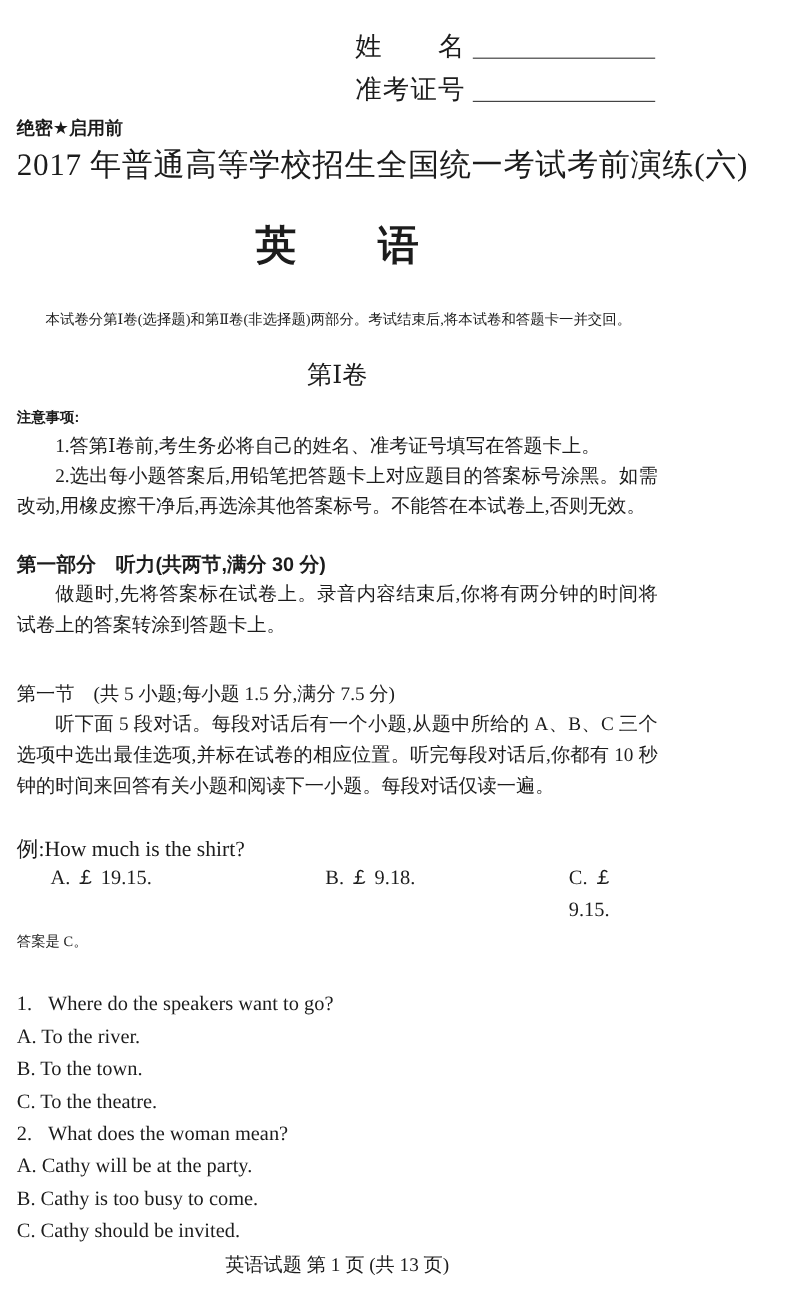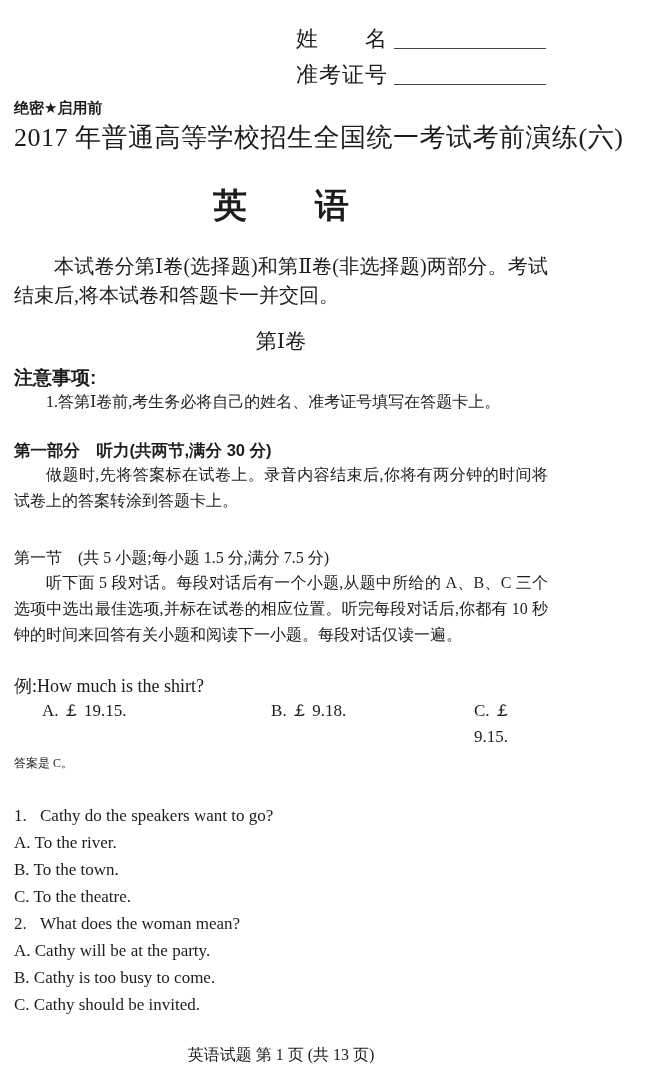--- a/index.html
+++ b/index.html
@@ -34,26 +34,26 @@
   }
   .exam-title {
     margin-top: 2px; text-align: center; font-size: 26px; line-height: 36px;
     white-space: nowrap; letter-spacing: 0.5px;
   }
   .subject-title {
     margin-top: 26px; text-align: center; font-size: 34px; font-weight: bold;
     line-height: 48px; white-space: pre;
   }
 
-  .intro { margin-top: 22px; font-size: 20px; line-height: 29px;
+  .intro { margin-top: 22px; font-size: 12px; line-height: 29px;
     text-indent: 2em; text-align: justify; }
 
   .part1-label { margin-top: 16px; text-align: center; font-size: 21px; line-height: 30px; }
 
-  .notes-title { margin-top: 10px; font-size: 19px; font-weight: bold;
+  .notes-title { margin-top: 10px; font-size: 12px; font-weight: bold;
     font-family: "Liberation Sans", "DejaVu Sans", sans-serif; line-height: 23px; }
   .note-item { font-size: 16px; line-height: 25px; text-indent: 2em; text-align: justify; }
 
   .part-heading { margin-top: 24px; font-size: 16.5px; font-weight: bold;
     font-family: "Liberation Sans", "DejaVu Sans", sans-serif; line-height: 24px; white-space: pre; }
   .cn-para { font-size: 16px; line-height: 26px; text-indent: 2em; text-align: justify; }
 
   .section-title { margin-top: 32px; font-size: 16px; line-height: 24px; white-space: pre; }
 
   .example-prompt { margin-top: 26px; font-size: 18px; line-height: 24px; }
@@ -91,39 +91,40 @@
   <div class="exam-title">2017 年普通高等学校招生全国统一考试考前演练(六)</div>
 
   <div class="subject-title">英　　语</div>
 
   <p class="intro">本试卷分第Ⅰ卷(选择题)和第Ⅱ卷(非选择题)两部分。考试结束后,将本试卷和答题卡一并交回。</p>
 
   <div class="part1-label">第Ⅰ卷</div>
 
   <div class="notes-title">注意事项:</div>
   <p class="note-item">1.答第Ⅰ卷前,考生务必将自己的姓名、准考证号填写在答题卡上。</p>
+  <p class="note-item">2.选出每小题答案后,用铅笔把答题卡上对应题目的答案标号涂黑。如需改动,用橡皮擦干净后,再选涂其他答案标号。不能答在本试卷上,否则无效。</p>
 
   <div class="part-heading">第一部分　听力(共两节,满分 30 分)</div>
   <p class="cn-para">做题时,先将答案标在试卷上。录音内容结束后,你将有两分钟的时间将试卷上的答案转涂到答题卡上。</p>
 
   <div class="section-title">第一节　(共 5 小题;每小题 1.5 分,满分 7.5 分)</div>
   <p class="cn-para">听下面 5 段对话。每段对话后有一个小题,从题中所给的 A、B、C 三个选项中选出最佳选项,并标在试卷的相应位置。听完每段对话后,你都有 10 秒钟的时间来回答有关小题和阅读下一小题。每段对话仅读一遍。</p>
 
   <div class="example-prompt">例:How much is the shirt?</div>
   <div class="example-options">
     <span class="opt-a">A. ￡ 19.15.</span>
     <span class="opt-b">B. ￡ 9.18.</span>
     <span class="opt-c">C. ￡ 9.15.</span>
   </div>
   <div class="example-answer">答案是 C。</div>
 
   <div class="question-block q1">
     <div class="q-line">
       <span class="q-num">1.</span>
-      <span class="q-text">Cathy do the speakers want to go?</span>
+      <span class="q-text">Where do the speakers want to go?</span>
     </div>
     <div class="q-option">A. To the river.</div>
     <div class="q-option">B. To the town.</div>
     <div class="q-option">C. To the theatre.</div>
   </div>
 
   <div class="question-block">
     <div class="q-line">
       <span class="q-num">2.</span>
       <span class="q-text">What does the woman mean?</span>

